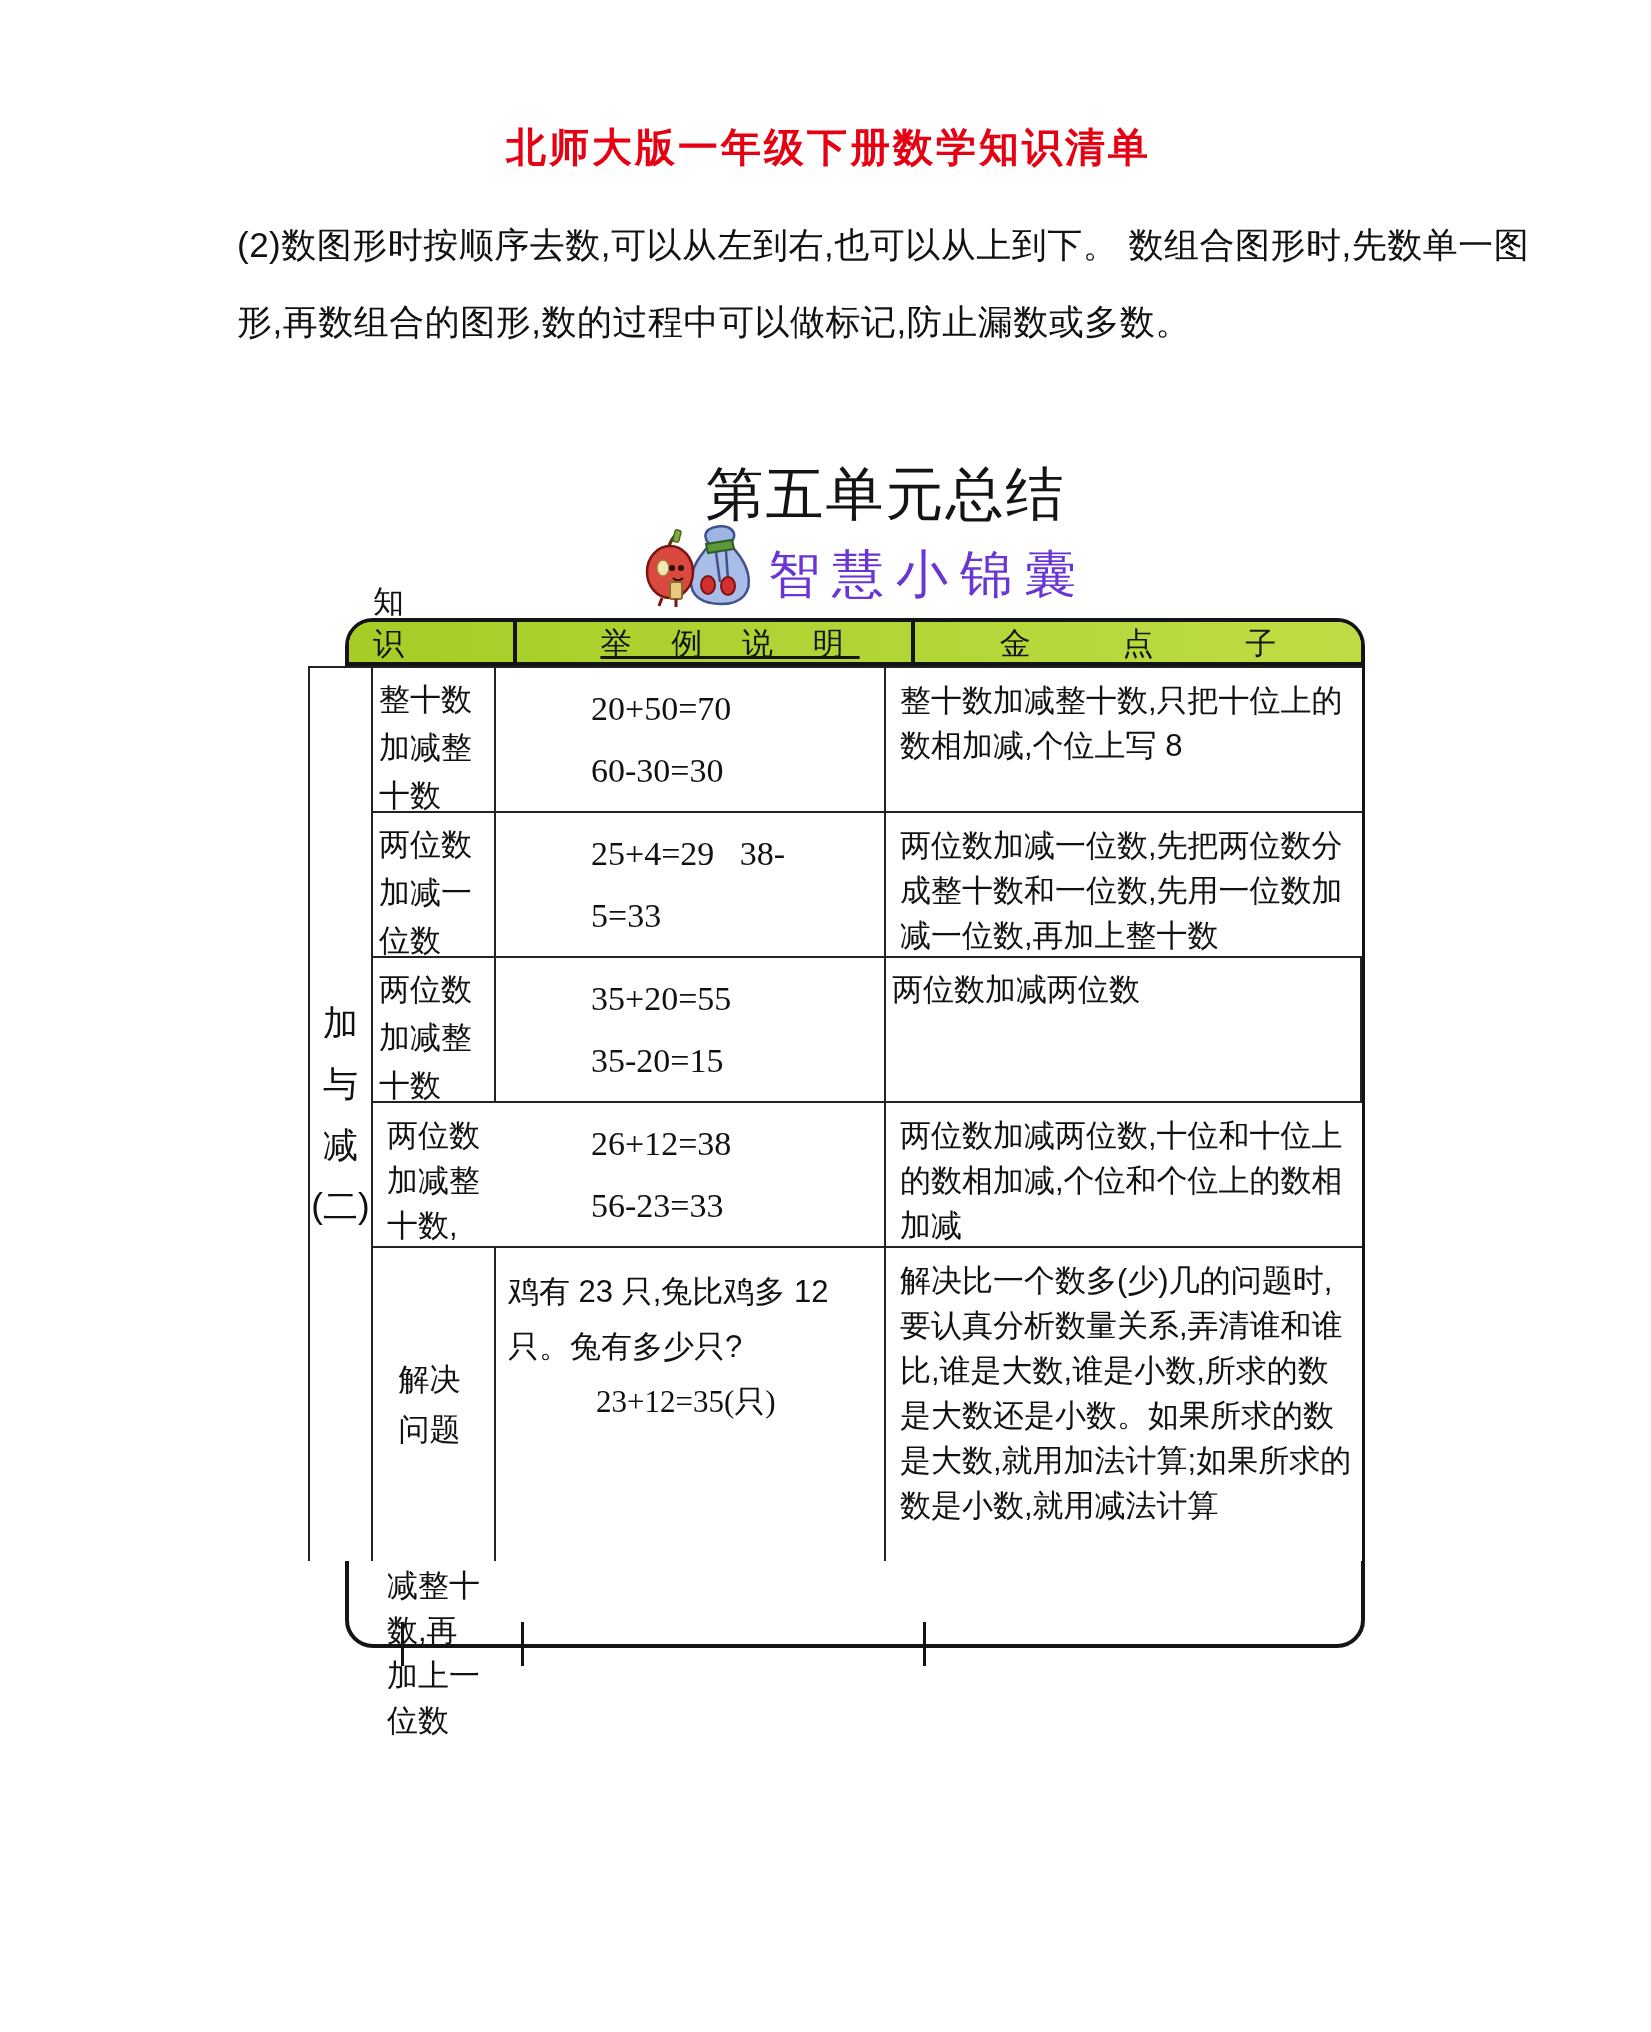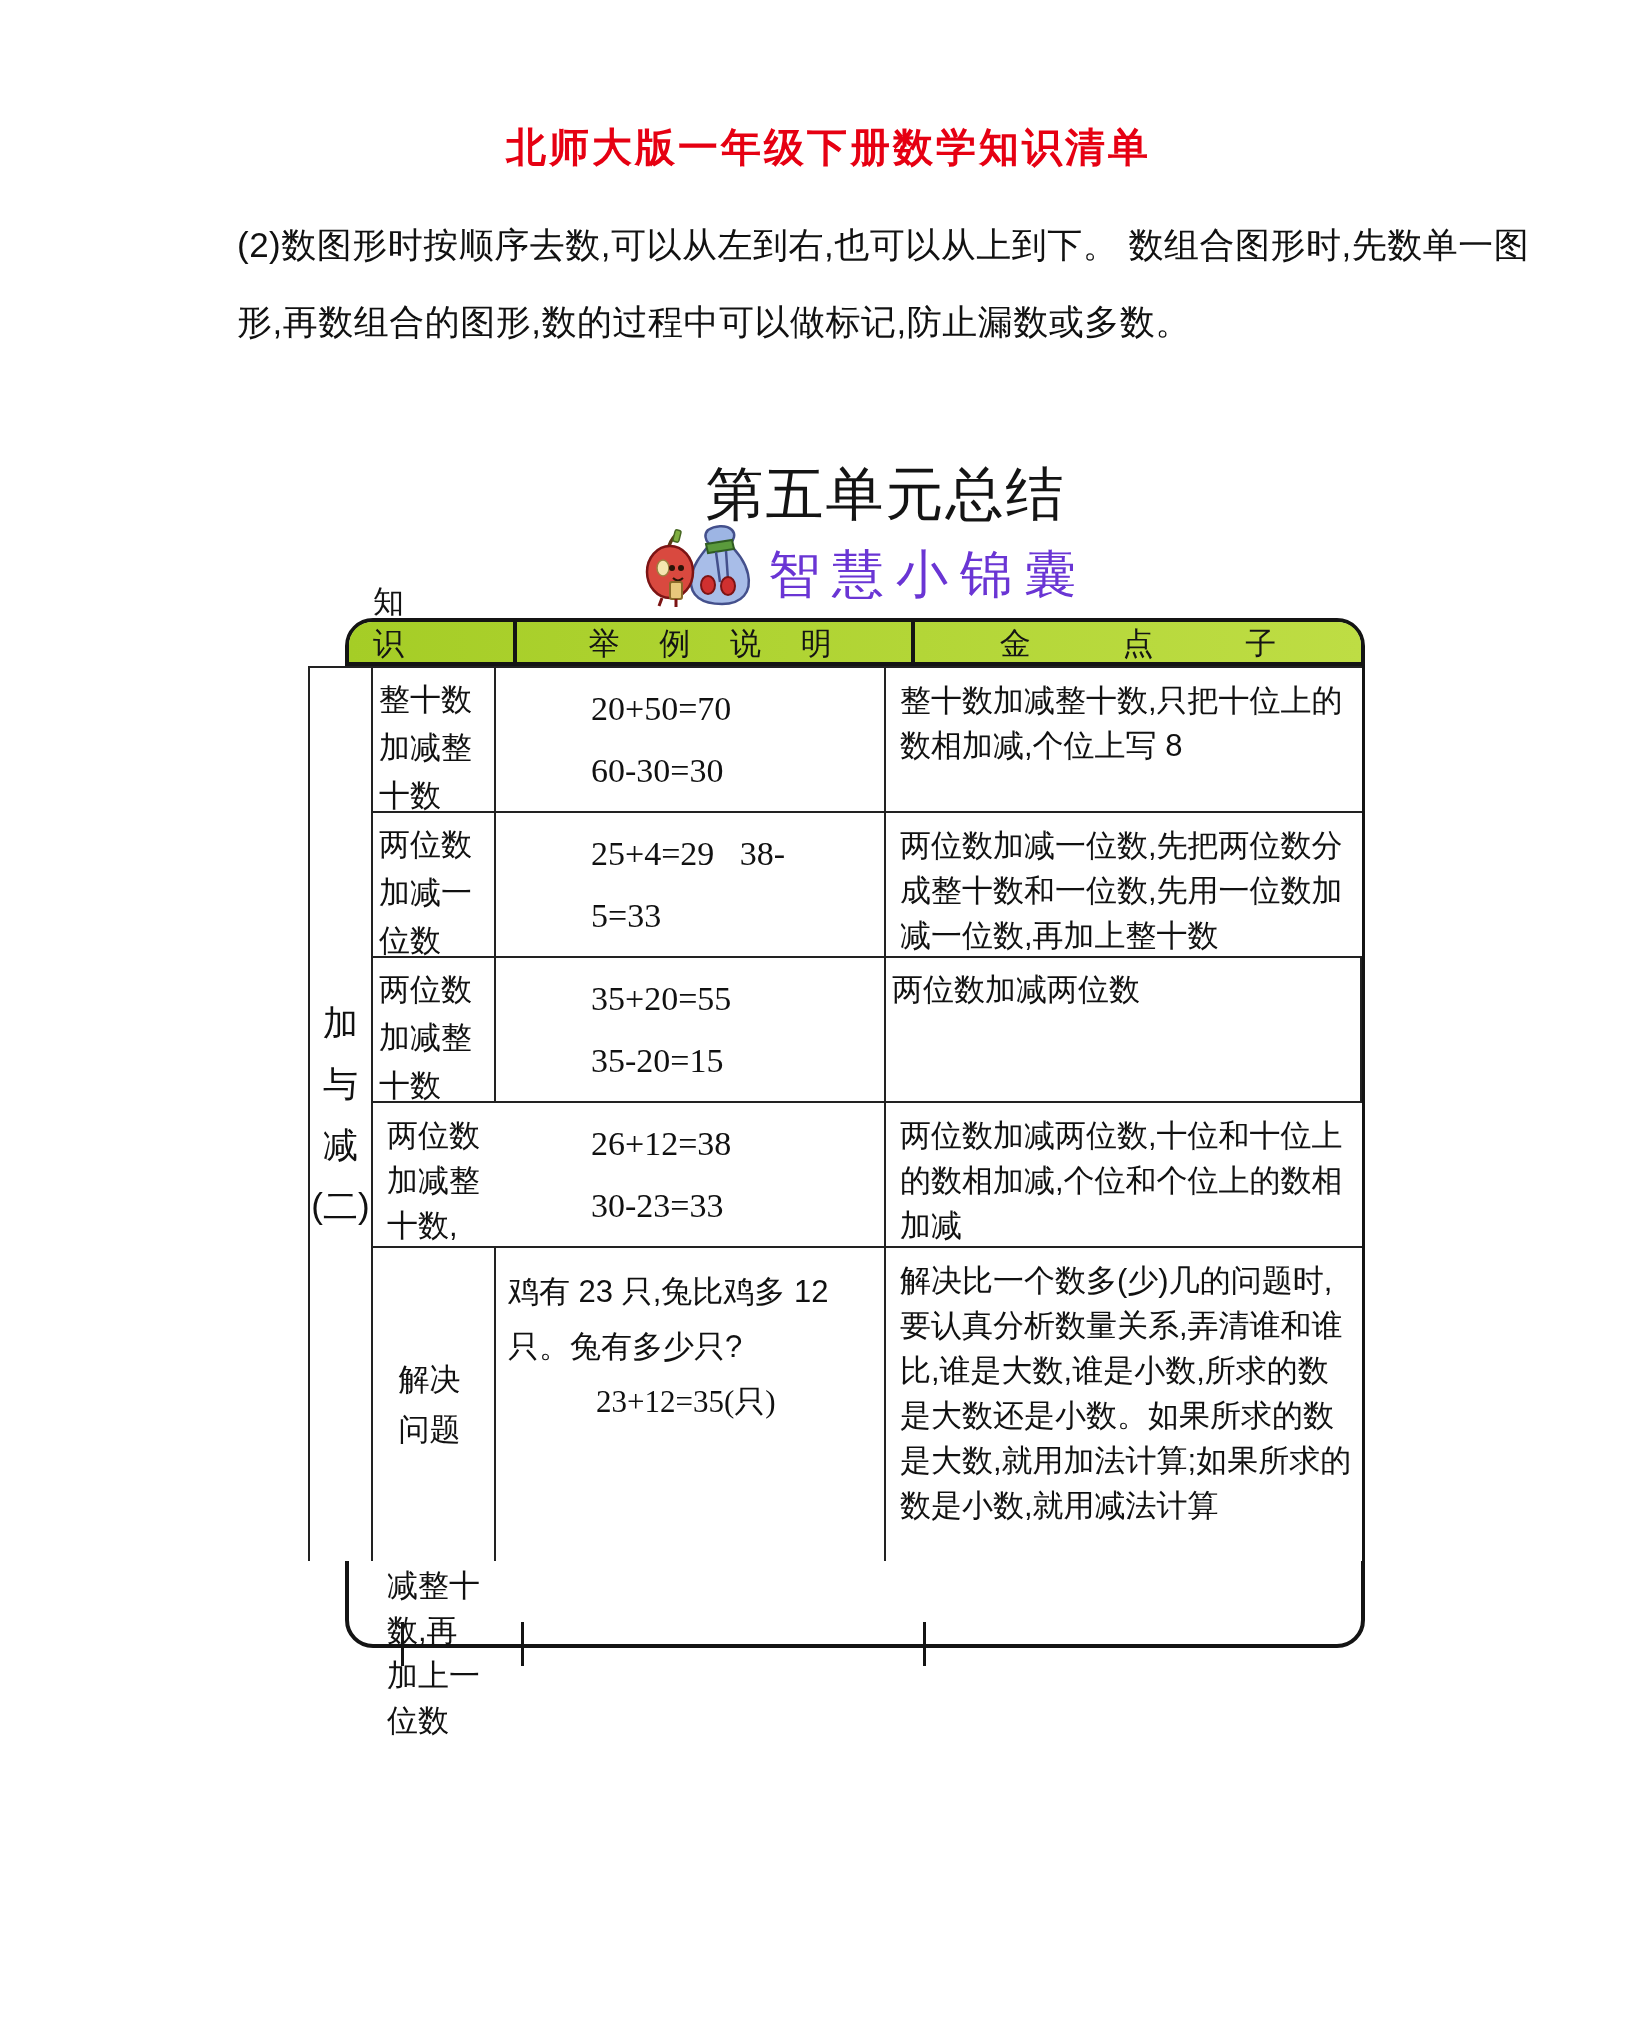--- a/index.html
+++ b/index.html
@@ -47,21 +47,21 @@
   }
   .hdr-sep { position:absolute; top:0; width:4px; height:44px; background:#141414; }
   .hdr-sep-1 { left:164px; }
   .hdr-sep-2 { left:562px; }
   .hdr-cell {
     position:absolute; top:0; height:44px;
     display:flex; align-items:center; justify-content:center;
     font-family:"Liberation Serif", serif; font-size:31px; color:#141414;
   }
   .hdr-1 { left:0;   width:164px; letter-spacing:24px; padding-left:24px; }
-  .hdr-2 { left:164px; width:394px; letter-spacing:16px; padding-left:16px; }
+  .hdr-2 { left:176px; width:394px; letter-spacing:16px; padding-left:16px;text-decoration:underline; }
   .hdr-3 { left:566px; width:446px; letter-spacing:42px; padding-left:42px; }
 
   
   .body-grid {
     position:absolute; left:308px; top:666px; z-index:2;
     display:grid;
     grid-template-columns:63px 123px 390px 476px;
     grid-template-rows:145px 145px 145px 145px 313px;
     border-top:2px solid #222; border-left:2px solid #222;
     background:#ffffff;
@@ -170,21 +170,21 @@
     <div class="cell k-cell">两位数加减整十数</div>
     <div class="cell eq-cell">
       <div class="eq-line">35+20=55</div>
       <div class="eq-line">35-20=15</div>
     </div>
     <div class="cell k-cell">两位数加减两位数</div>
 
     <div class="cell tip-cell no-r">两位数加减整十数,把两位数分成整十数和一位数,先计算整十数加减整十数,再加上一位数</div>
     <div class="cell eq-cell">
       <div class="eq-line">26+12=38</div>
-      <div class="eq-line">30-23=33</div>
+      <div class="eq-line">56-23=33</div>
     </div>
     <div class="cell tip-cell no-r">两位数加减两位数,十位和十位上的数相加减,个位和个位上的数相加减</div>
 
     <div class="cell k-cell k-cell-center no-b">
       <div class="k-wrap">解决问题</div>
     </div>
     <div class="cell word-eq-cell no-b">
       <div class="eq-line">鸡有 23 只,兔比鸡多 12</div>
       <div class="eq-line">只。兔有多少只?</div>
       <div class="eq-line eq-indent">23+12=35(只)</div>

